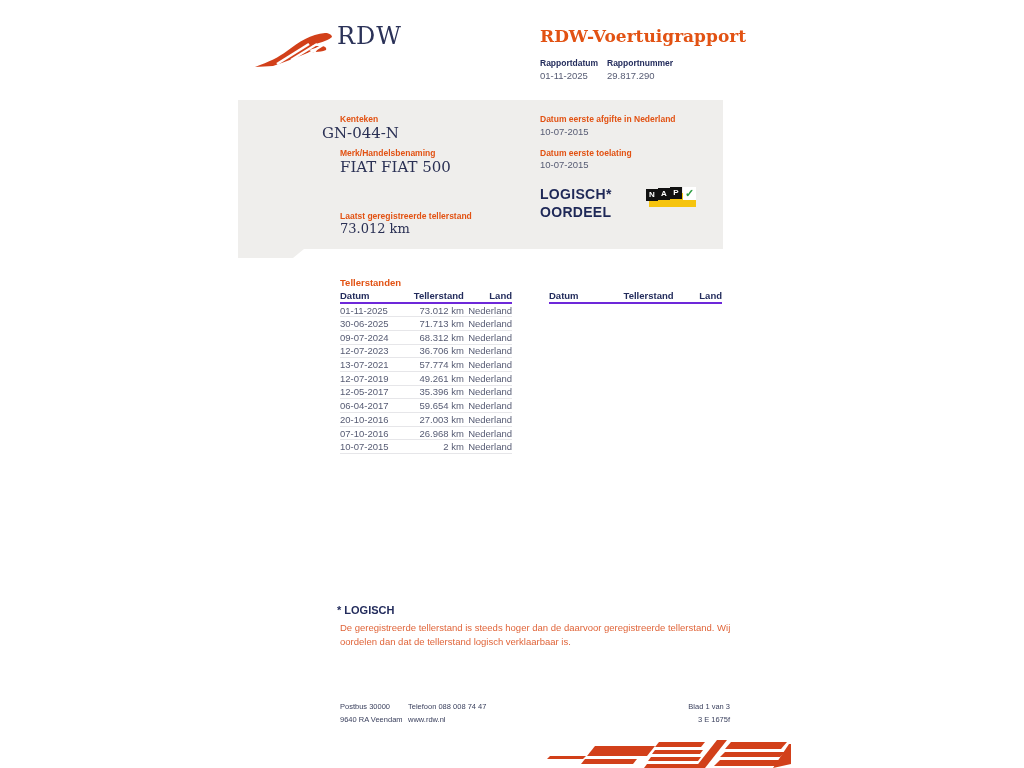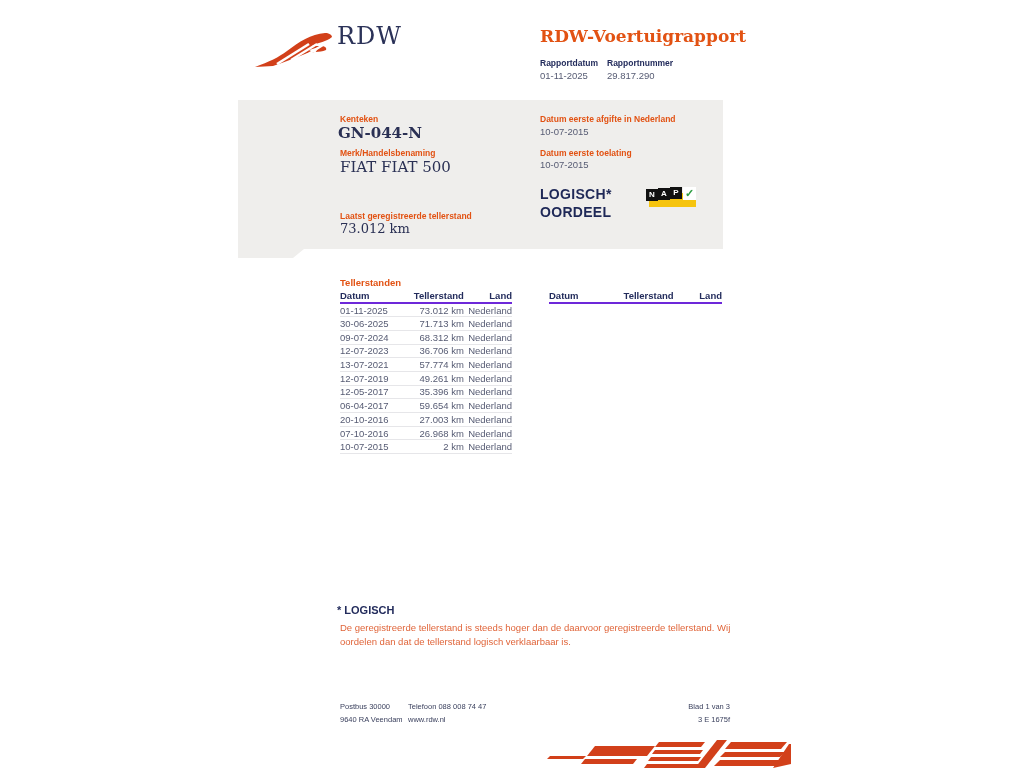--- a/index.html
+++ b/index.html
@@ -72,21 +72,21 @@
   <div class="abs" id="rdw-wordmark">RDW</div>
 
   <div class="abs" id="report-title">RDW-Voertuigrapport</div>
   <div class="abs meta-label" style="left:540px; top:58px;">Rapportdatum</div>
   <div class="abs meta-value" style="left:540px; top:70px;">01-11-2025</div>
   <div class="abs meta-label" style="left:607px; top:58px;">Rapportnummer</div>
   <div class="abs meta-value" style="left:607px; top:70px;">29.817.290</div>
 
   <div class="abs" id="vehicle-box">
     <div class="abs box-label" style="left:102px; top:14px;">Kenteken</div>
-    <div class="abs box-value-serif" style="left:100px; top:24px;font-weight:bold;">GN-044-N</div>
+    <div class="abs box-value-serif" style="left:84px; top:24px;">GN-044-N</div>
     <div class="abs box-label" style="left:102px; top:48px;">Merk/Handelsbenaming</div>
     <div class="abs box-value-serif" style="left:102px; top:58px;">FIAT FIAT 500</div>
     <div class="abs box-label" style="left:102px; top:111px;">Laatst geregistreerde tellerstand</div>
     <div class="abs box-value-serif" style="left:102px; top:121px; font-size:13px;">73.012 km</div>
 
     <div class="abs box-label" style="left:302px; top:14px;">Datum eerste afgifte in Nederland</div>
     <div class="abs box-value-small" style="left:302px; top:26px;">10-07-2015</div>
     <div class="abs box-label" style="left:302px; top:48px;">Datum eerste toelating</div>
     <div class="abs box-value-small" style="left:302px; top:59px;">10-07-2015</div>
 

